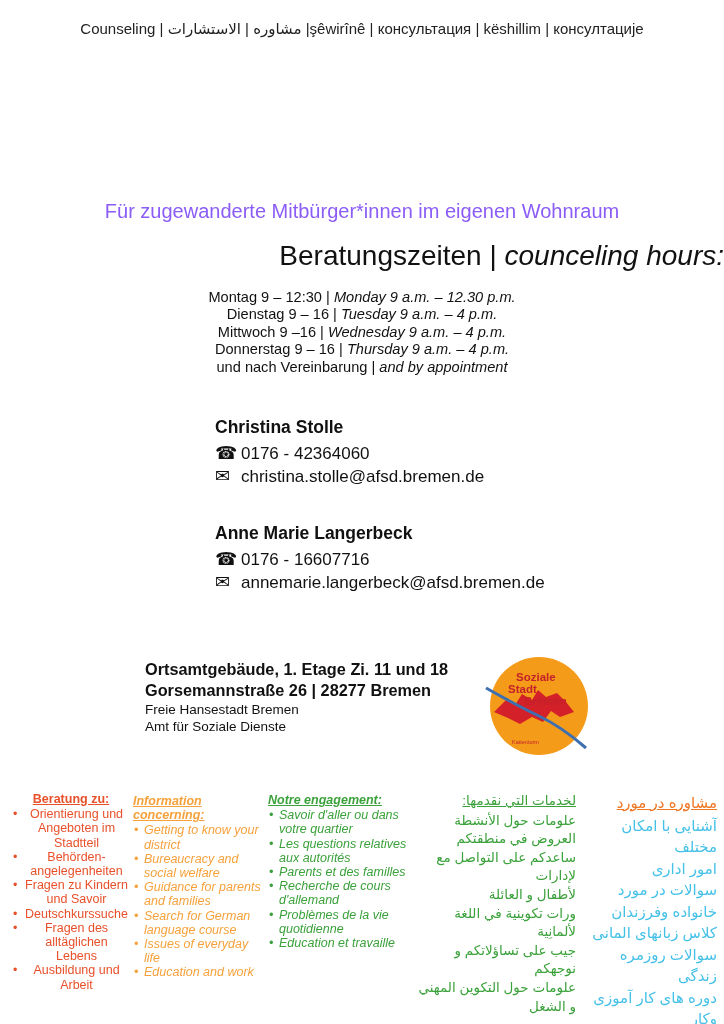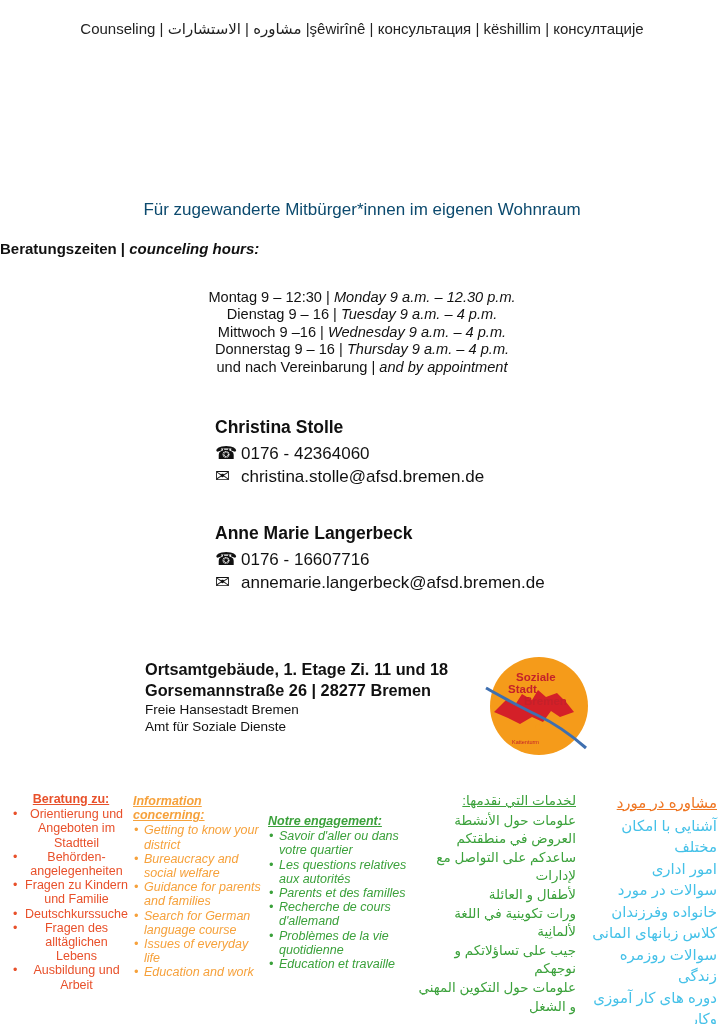--- a/index.html
+++ b/index.html
@@ -13,25 +13,25 @@
   }
   .top-line .rtl{unicode-bidi:isolate;direction:rtl;}
   .top-line .ltr{unicode-bidi:isolate;direction:ltr;}
   .title{
     position:absolute;top:56px;left:0;width:100%;text-align:center;
     font-size:34px;line-height:43px;color:#cc0e0e;letter-spacing:0.2px;
   }
   .title .it{font-style:italic;}
   .subtitle{
     position:absolute;top:200px;left:0;width:100%;text-align:center;
-    font-size:17px;color:#0c4a6e;
+    font-size:20px;color:#8b5cf6;
   }
   .hours-heading{
-    position:absolute;top:240px;left:0;width:100%;text-align:left;
-    font-size:15px;font-weight:bold;color:#111;
+    position:absolute;top:240px;left:0;width:100%;text-align:right;
+    font-size:28px;font-weight:normal;color:#111;
   }
   .hours-heading .it{font-style:italic;}
   .hours{
     position:absolute;top:289px;left:0;width:100%;text-align:center;
     font-size:14.6px;line-height:17.4px;color:#111;
   }
   .hours .it{font-style:italic;}
   .contact{position:absolute;left:215px;font-size:17px;line-height:23px;color:#111;}
   .contact-1{top:416px;}
   .contact-2{top:522px;}
@@ -46,21 +46,21 @@
     position:absolute;top:792px;left:12px;right:2px;display:flex;gap:3px;
     align-items:flex-start;
   }
   .col{font-size:12.5px;line-height:14.2px;}
   .col-header{text-decoration:underline;font-weight:bold;margin-bottom:1px;}
   .col ul{margin:0;padding:0;list-style:none;}
   .col li{position:relative;padding-left:11px;margin:0;}
   .col li::before{content:"\2022";position:absolute;left:1px;top:0;}
   .col-de{width:118px;color:#e8502a;text-align:center;}
   .col-en{width:132px;color:#f6a13b;font-style:italic;margin-top:2px;}
-  .col-fr{width:140px;color:#3ba13b;font-style:italic;margin-top:22px;}
+  .col-fr{width:140px;color:#3ba13b;font-style:italic;margin-top:1px;}
   .col-ar{width:165px;color:#3ba13b;direction:rtl;text-align:right;
           font-size:13.5px;line-height:18.6px;}
   .col-fa{width:138px;direction:rtl;text-align:right;font-size:15px;line-height:21.5px;}
   .col-ar .col-header,.col-fa .col-header{font-weight:normal;}
   .col-fa .col-header{color:#ef7623;}
   .col-fa .fa-line{color:#45c1e8;}
 </style>
 </head>
 <body>
 
@@ -113,21 +113,21 @@
     </svg>
   </div>
 
   <div class="columns">
 
     <div class="col col-de">
       <div class="col-header">Beratung zu:</div>
       <ul>
         <li>Orientierung und Angeboten im Stadtteil</li>
         <li>Behörden-angelegenheiten</li>
-        <li>Fragen zu Kindern und Familie</li>
+        <li>Fragen zu Kindern und Savoir</li>
         <li>Deutschkurssuche</li>
         <li>Fragen des alltäglichen Lebens</li>
         <li>Ausbildung und Arbeit</li>
       </ul>
     </div>
 
     <div class="col col-en">
       <div class="col-header">Information concerning:</div>
       <ul>
         <li>Getting to know your district</li>

